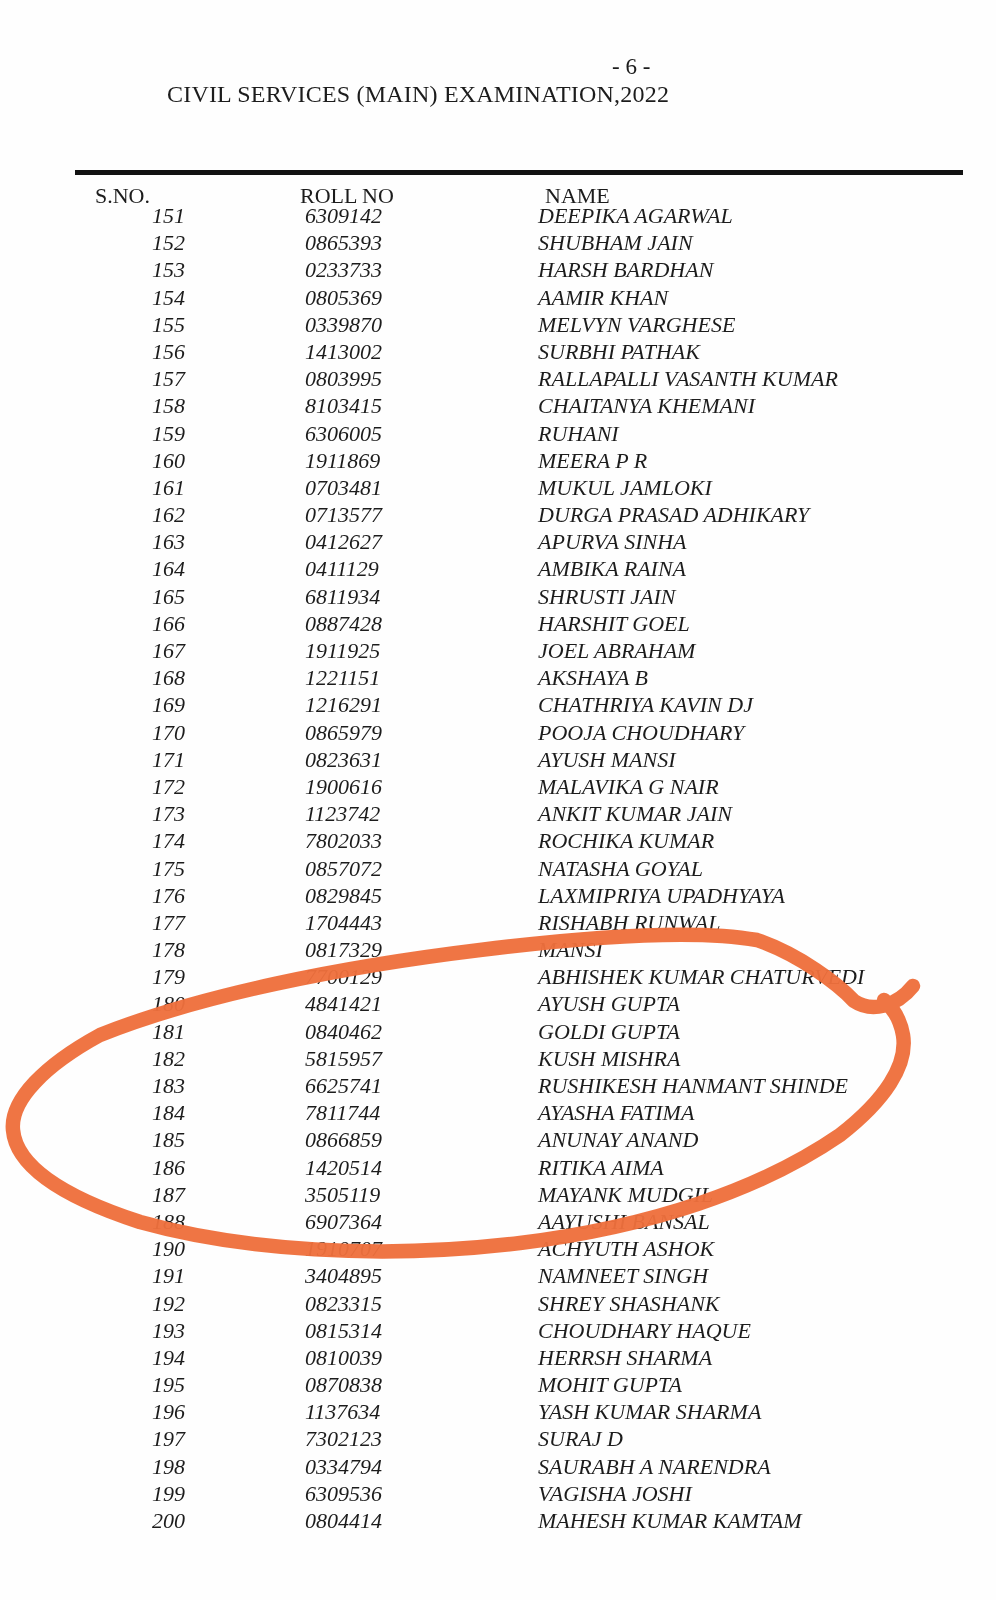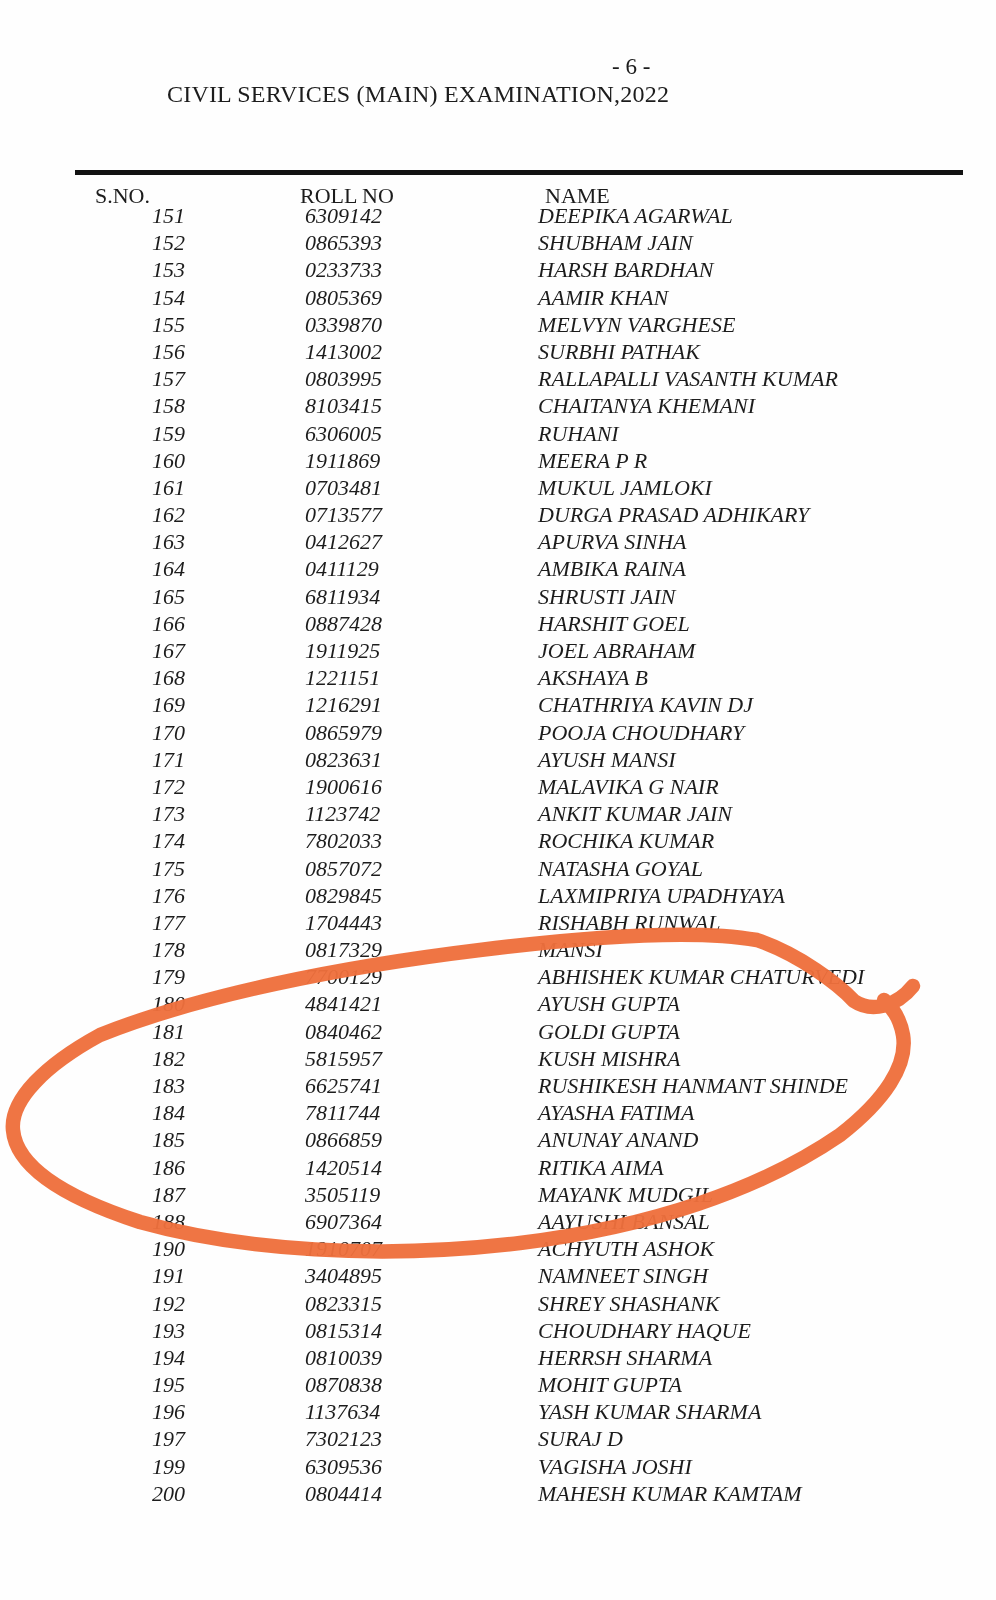--- a/index.html
+++ b/index.html
@@ -334,20 +334,25 @@
     <span class="c2">1137634</span>
     <span class="c3">YASH KUMAR SHARMA</span>
   </div>
 
   <div class="row">
     <span class="c1">197</span>
     <span class="c2">7302123</span>
     <span class="c3">SURAJ D</span>
   </div>
 
+  <div class="row">
+    <span class="c1">198</span>
+    <span class="c2">0334794</span>
+    <span class="c3">SAURABH A NARENDRA</span>
+  </div>
 
   <div class="row">
     <span class="c1">199</span>
     <span class="c2">6309536</span>
     <span class="c3">VAGISHA JOSHI</span>
   </div>
 
   <div class="row">
     <span class="c1">200</span>
     <span class="c2">0804414</span>

